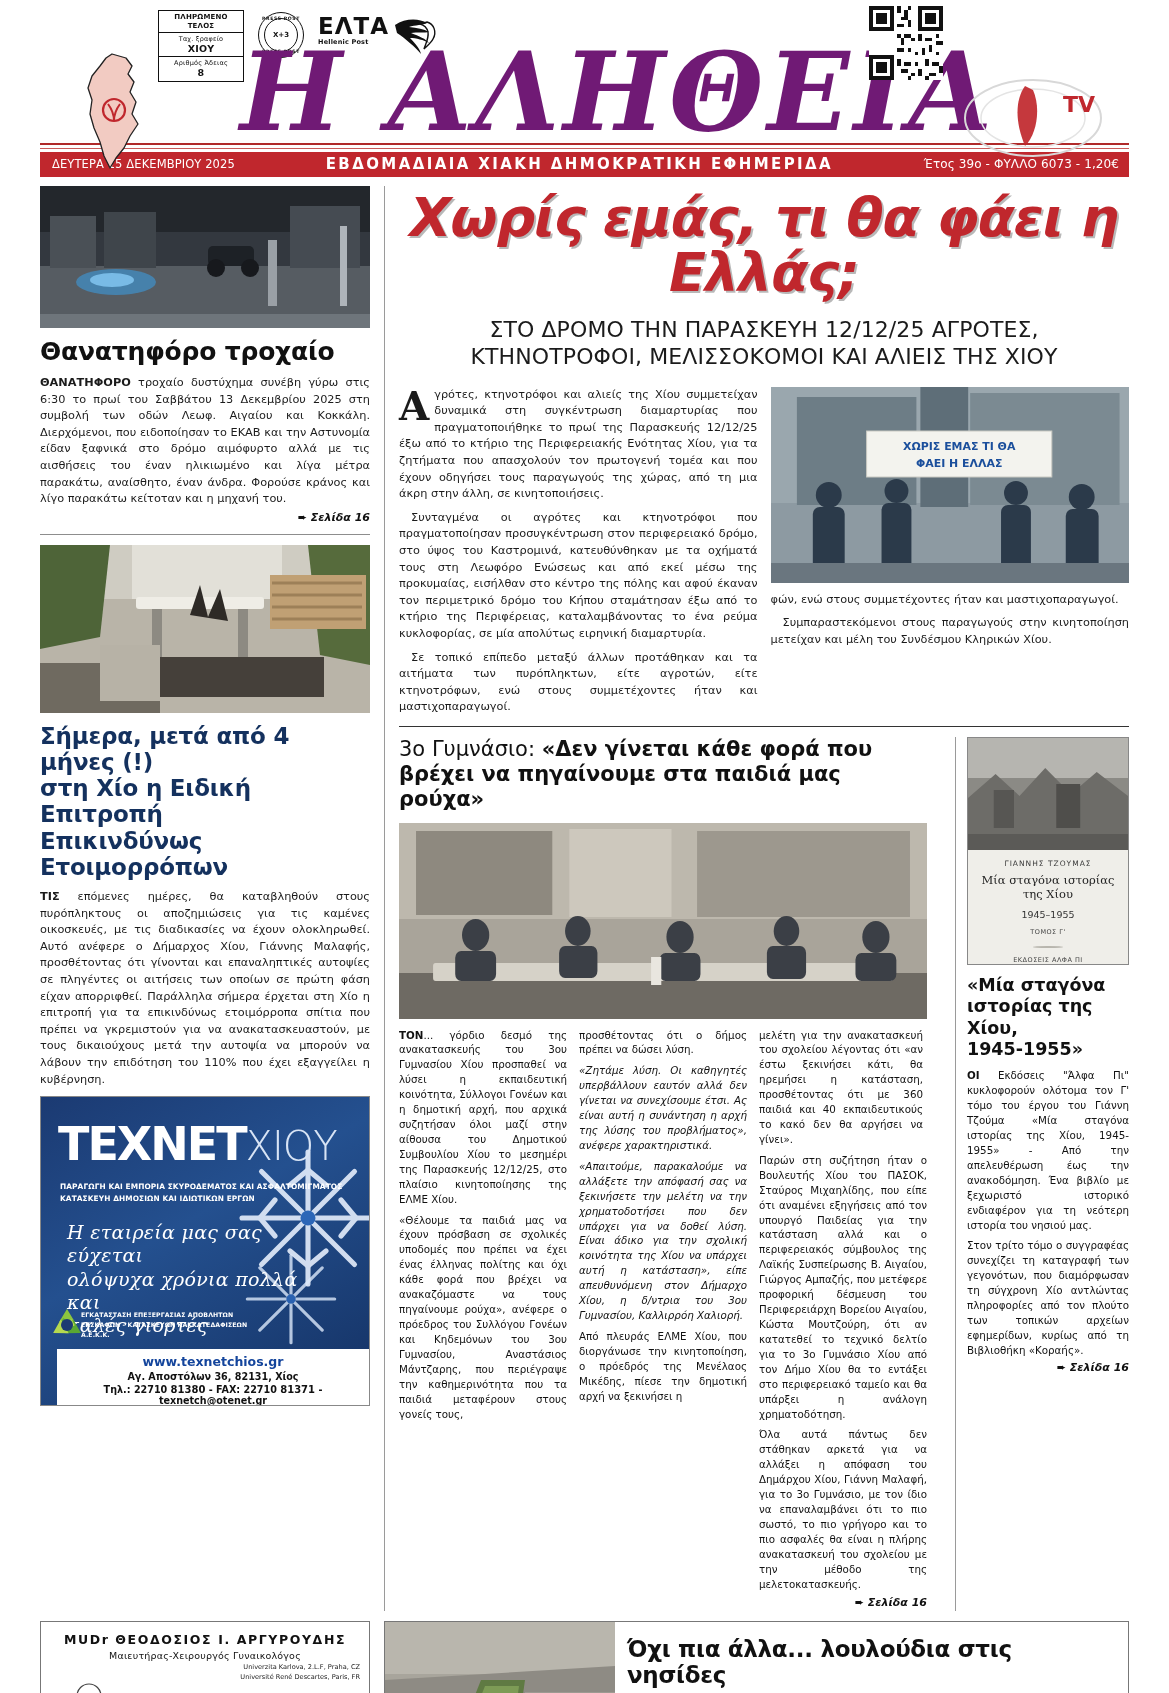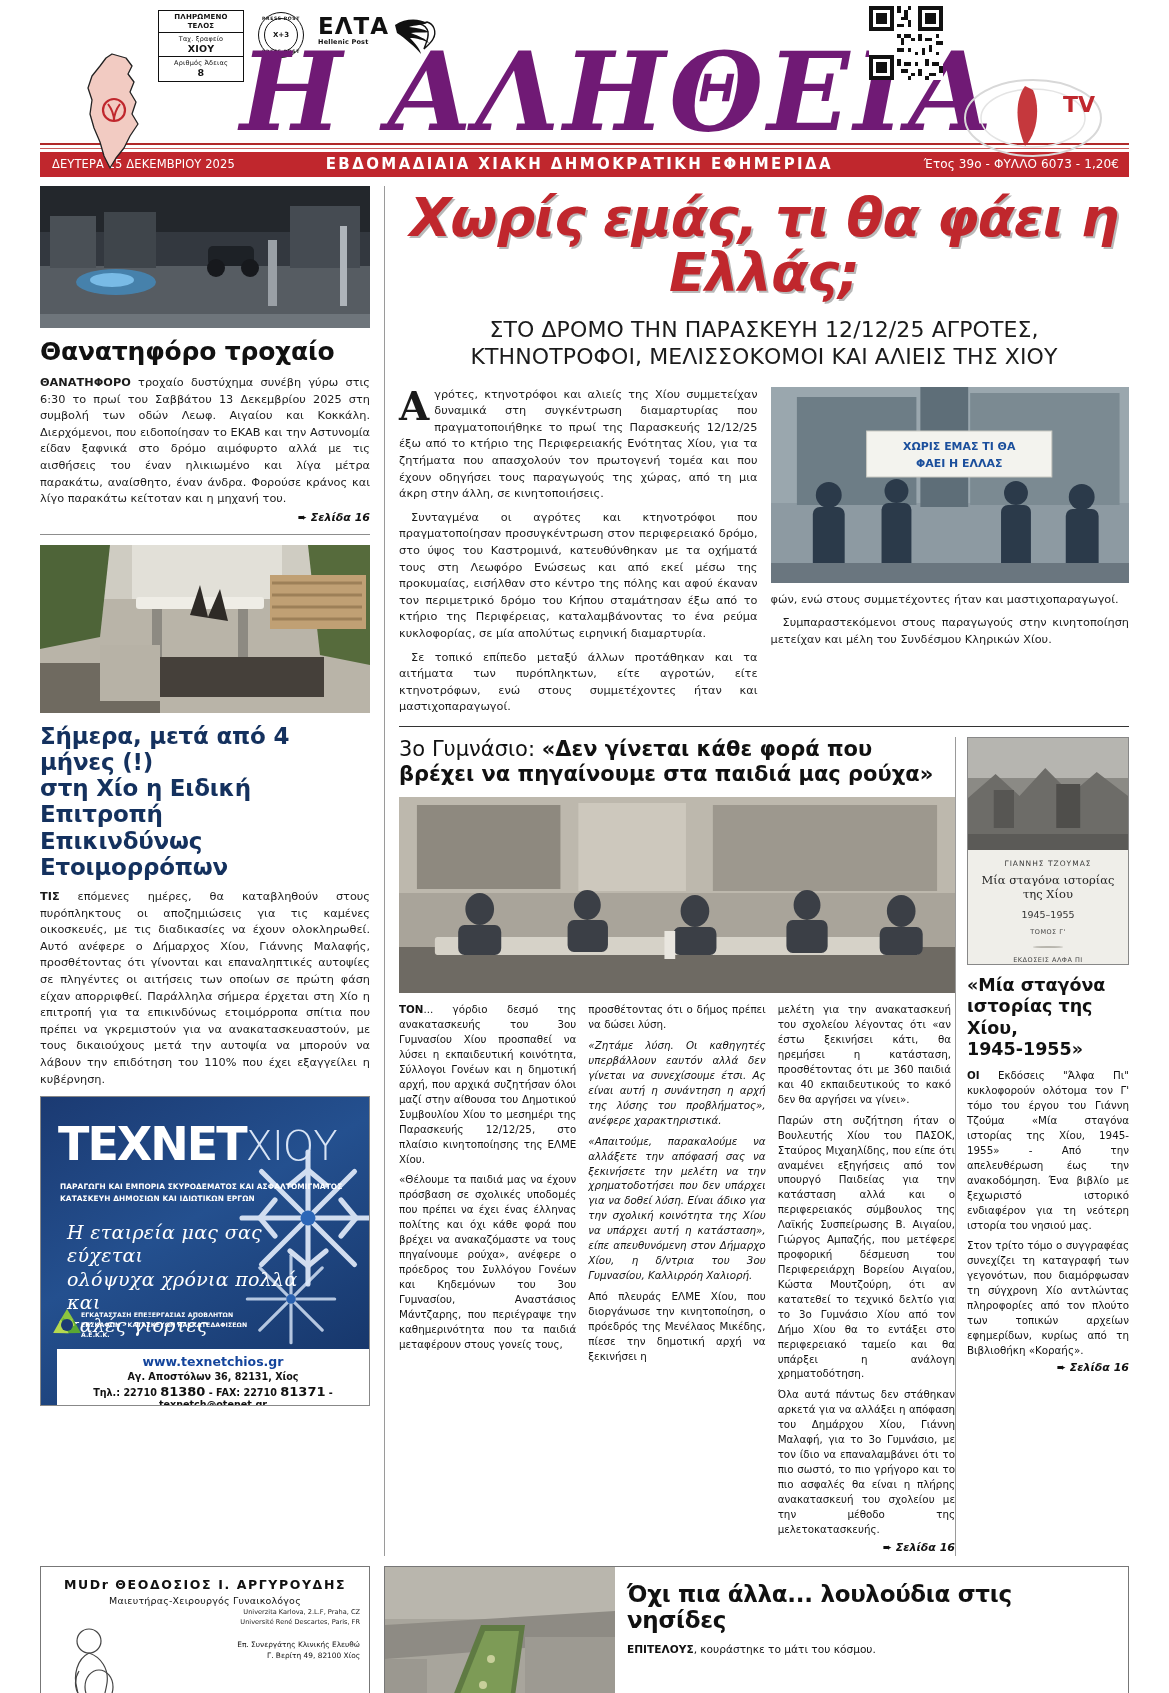--- a/index.html
+++ b/index.html
@@ -159,21 +159,21 @@
   }
   .tx-rec { position:absolute; left:40px; bottom:66px; color:#fff; font-size:6.2px; line-height:1.55; font-weight:bold; letter-spacing:.1px; }
   .tx-recicon { position:absolute; left:6px; bottom:60px; width:40px; height:40px; }
   .tx-contact {
     position:absolute; left:16px; right:0; bottom:0; height:56px; background:#fff; color:#111;
     text-align:center; padding-top:5px;
   }
   .tx-contact .w { color:#14459c; font-weight:bold; font-size:12.5px; }
   .tx-contact .a { font-size:9.6px; font-weight:bold; margin-top:2px; }
   .tx-contact .t { font-size:9.6px; font-weight:bold; margin-top:2px; }
-  .tx-contact .t .n { font-size:13px; }
+  .tx-contact .t .n { font-size:10px; }
   .snow { position:absolute; opacity:.88; }
 </style>
 </head>
 <body>
 
 <div class="page">
 
   <div class="masthead">
 
     <div class="stamps">
@@ -453,21 +453,21 @@
             </svg>
           </div>
 
           <p class="body-txt" style="margin:9px 0 7px 0;">φών, ενώ στους συμμετέχοντες ήταν και μαστιχοπαραγωγοί.</p>
           <p class="body-txt" style="margin:0;text-indent:12px;">Συμπαραστεκόμενοι στους παραγωγούς στην κινητοποίηση μετείχαν και μέλη του Συνδέσμου Κληρικών Χίου.</p>
         </div>
       </div>
 
       <div class="rule-dark"></div>
 
-      <div style="display:flex;gap:0;">
+      <div style="display:flex;gap:28px;">
         <div style="flex:1;">
           <h2 class="sec-head">
             <span>3ο Γυμνάσιο: </span><b>«Δεν γίνεται κάθε φορά που</b><br>
             <b>βρέχει να πηγαίνουμε στα παιδιά μας ρούχα»</b>
           </h2>
 
           <div class="photo" style="height:196px;margin-bottom:9px;">
             <svg width="100%" height="196" viewBox="0 0 620 196" preserveAspectRatio="none">
               <rect width="620" height="196" fill="#a9a49a"></rect>
               <rect x="0" y="0" width="620" height="96" fill="#bdb8ad"></rect>

